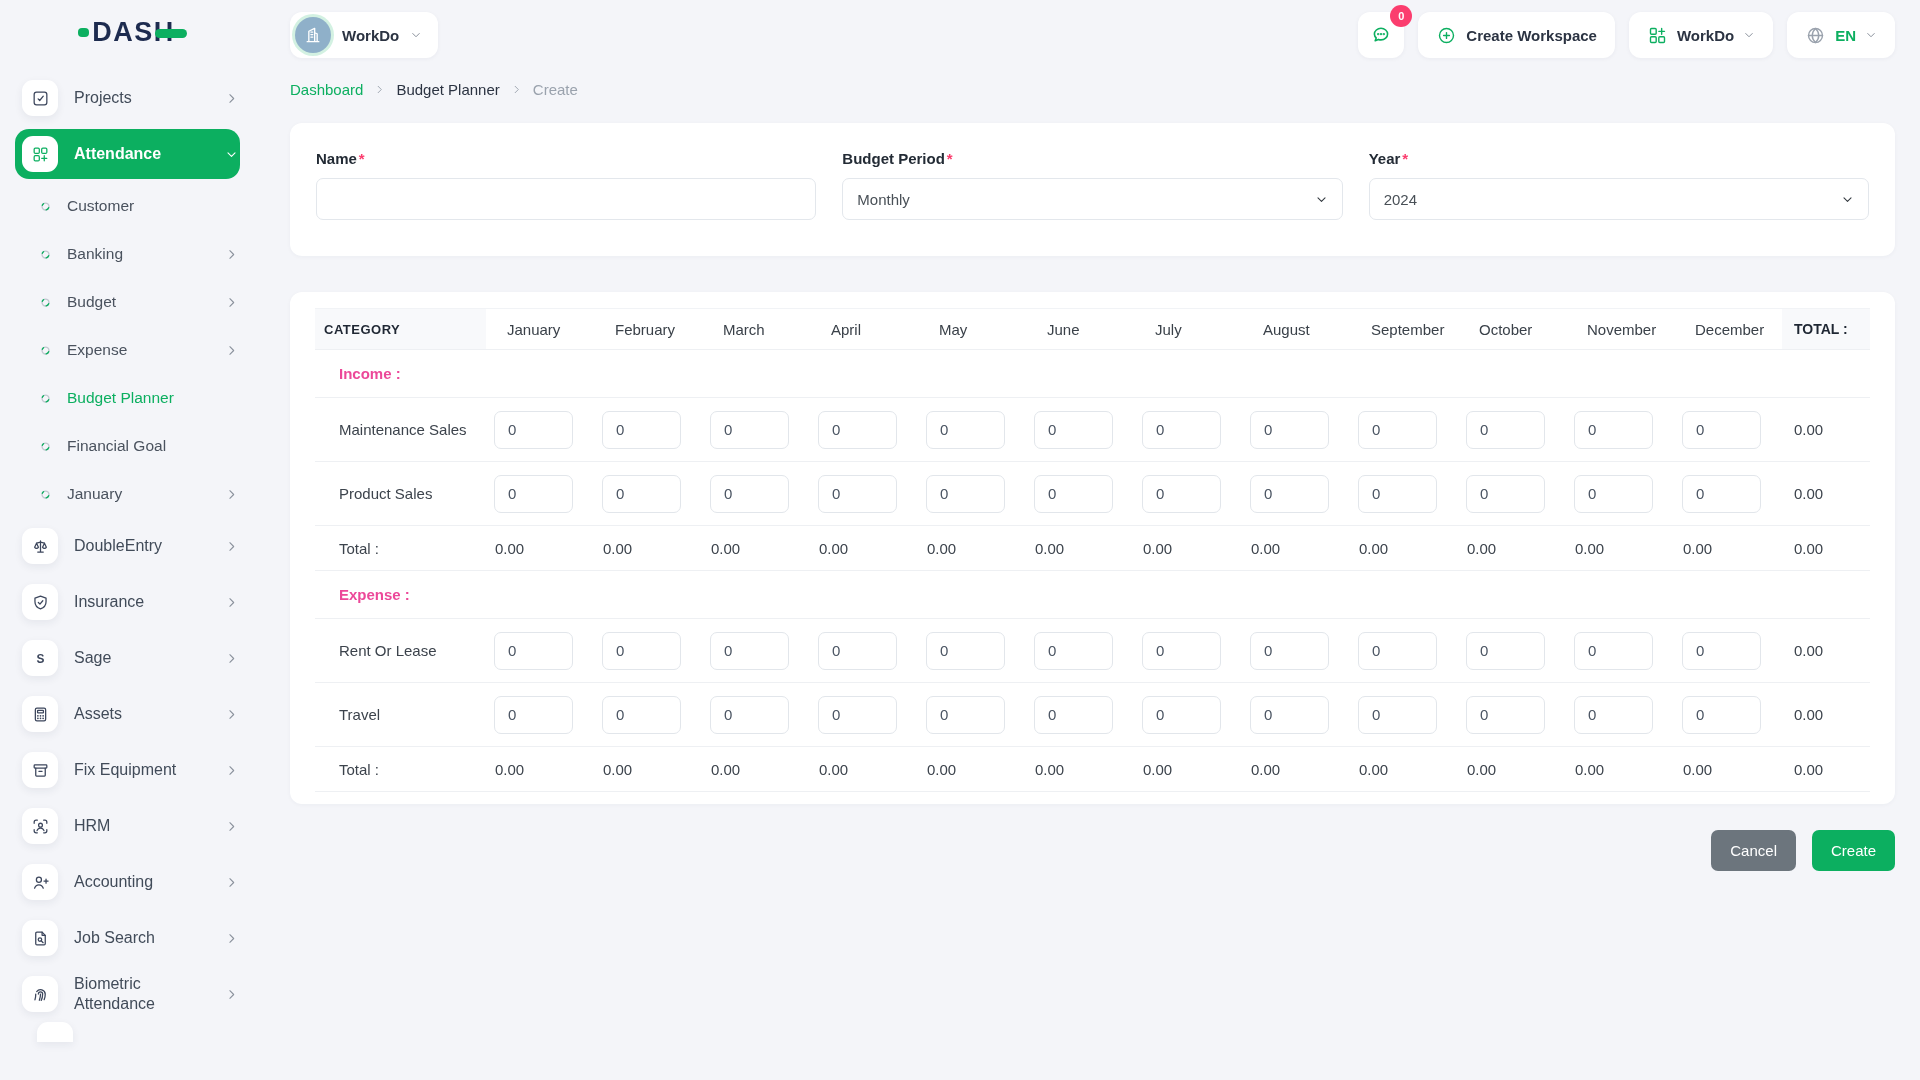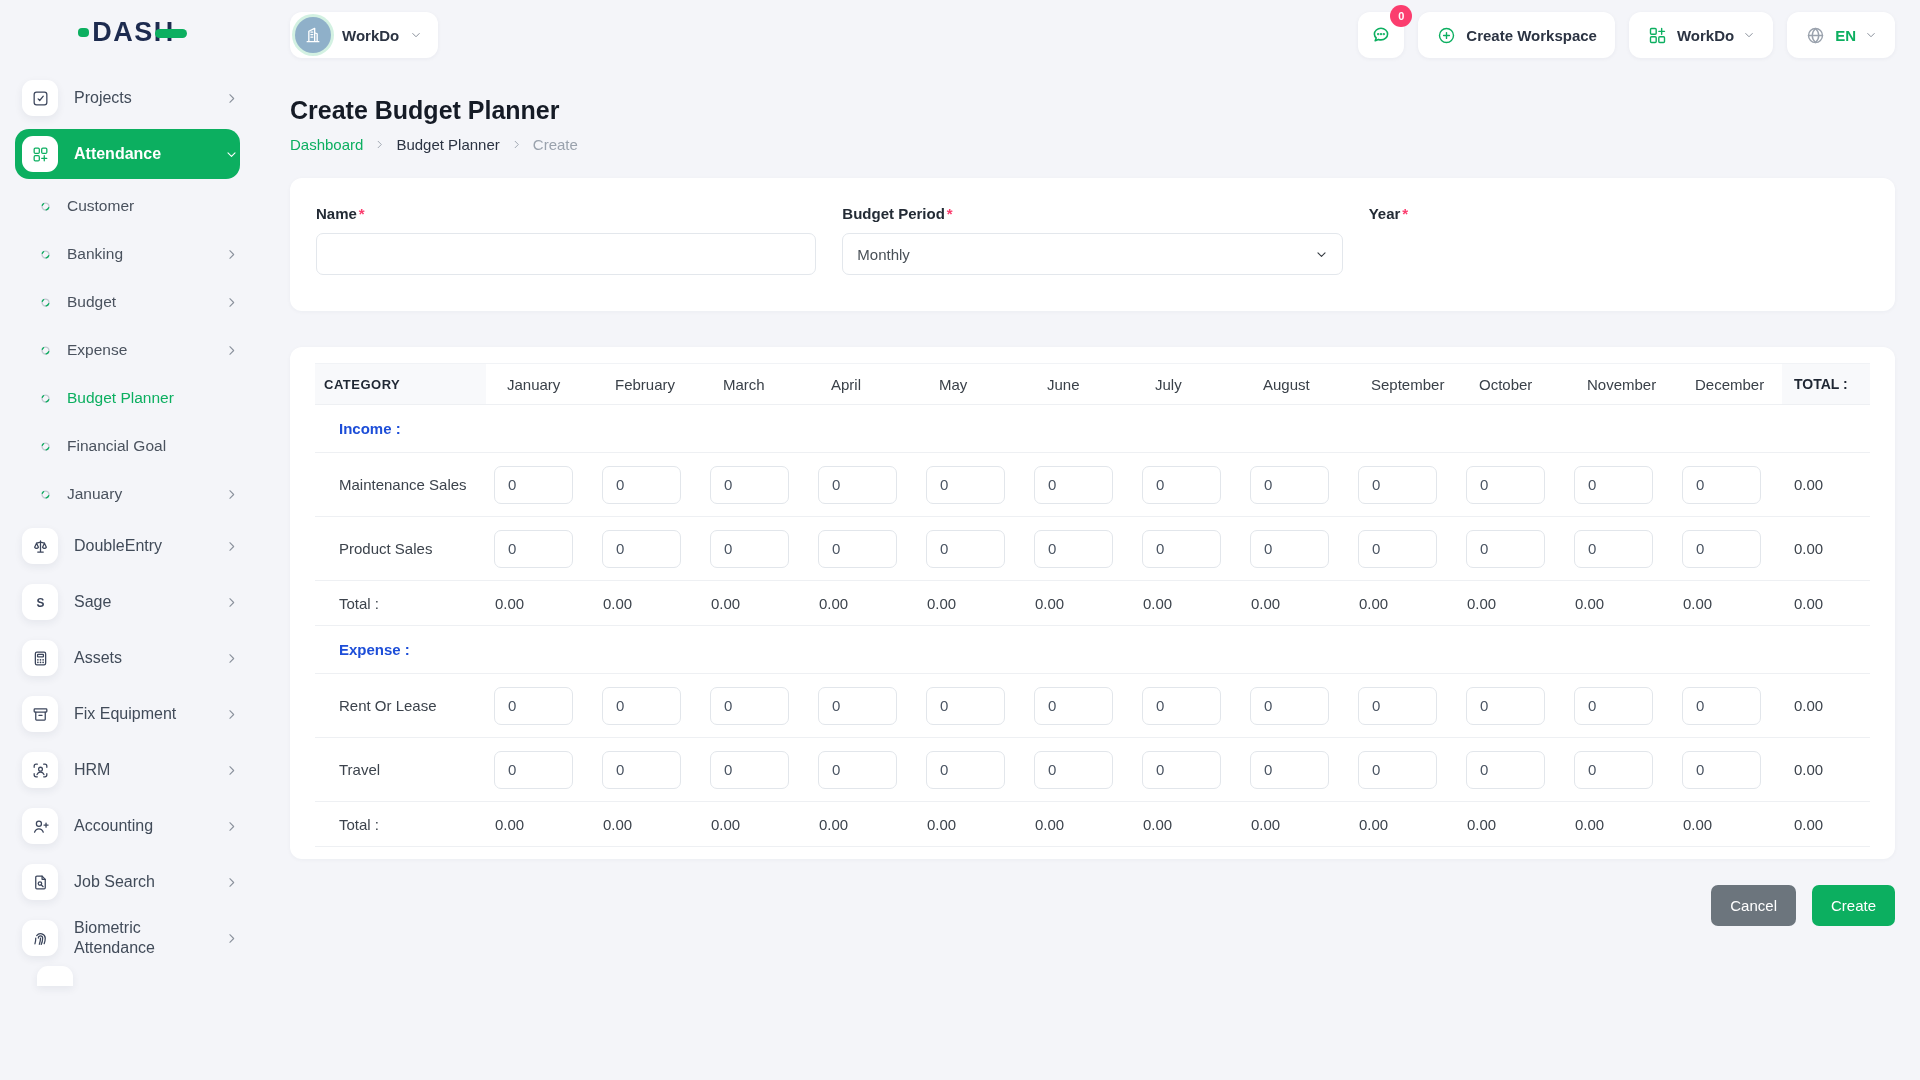--- a/index.html
+++ b/index.html
@@ -94,21 +94,21 @@
   .select .sel-chev{width:13px;height:13px;color:#343a40;display:flex;}
   .select .sel-chev svg{width:13px;height:13px;}
   
   .card-table{margin-top:36px;padding:16px 25px 12px;}
   .btable{display:grid;grid-template-columns:171px repeat(12,1fr) 88px;}
   .bcell{border-bottom:1px solid #eef0f3;display:flex;align-items:center;}
   .th{height:42px;font-size:15px;color:#3a4149;border-top:1px solid #f1f3f6;}
   .th.month{padding-left:21px;}
   .th.cat{background:#f8f9fb;font-size:13px;font-weight:700;letter-spacing:0.5px;color:#1f2733;padding-left:9px;}
   .th.tot{background:#f8f9fb;font-size:14px;font-weight:700;color:#1f2733;padding-left:12px;}
-  .section-row{grid-column:1 / -1;padding:15px 0 15px 24px;font-size:15px;font-weight:700;color:#1d4ed8;border-bottom:1px solid #eef0f3;}
+  .section-row{grid-column:1 / -1;padding:15px 0 15px 24px;font-size:15px;font-weight:700;color:#ec4899;border-bottom:1px solid #eef0f3;}
   .row-label{padding-left:24px;font-size:15px;color:#3c434c;height:64px;}
   .cell-input{height:64px;padding-left:8px;}
   .cell-input input{
     width:79px;height:38px;border:1px solid #e2e6eb;border-radius:7px;
     font-size:15px;color:#4b5563;padding:0 0 0 13px;outline:none;background:#fff;
     font-family:"Liberation Sans","DejaVu Sans",sans-serif;
   }
   .cell-rowtotal{height:64px;padding-left:12px;font-size:15px;color:#3c434c;}
   .cell-val{padding-left:9px;font-size:15px;color:#3c434c;}
   .cell-gtotal{padding-left:12px;font-size:15px;color:#3c434c;}
@@ -252,20 +252,34 @@
           </span>
         </div>
         <div class="side-item top">
           <span class="icon-box">
             <svg viewBox="0 0 24 24" fill="none" stroke="currentColor" stroke-width="1.6" stroke-linecap="round" stroke-linejoin="round">
               <path d="M12 5v14M8.5 19h7M12 6.5l-5 1.2M12 6.5l5 1.2"></path>
               <path d="M7 8l-2.4 5a2.7 2.7 0 0 0 4.8 0L7 8zM17 8l-2.4 5a2.7 2.7 0 0 0 4.8 0L17 8z"></path>
             </svg>
           </span>
           <span class="side-label">DoubleEntry</span>
+          <span class="side-chevron">
+            <svg viewBox="0 0 24 24" fill="none" stroke="currentColor" stroke-width="1.6" stroke-linecap="round" stroke-linejoin="round">
+              <path d="M9 5l7 7-7 7" stroke-width="2"></path>
+            </svg>
+          </span>
+        </div>
+        <div class="side-item top">
+          <span class="icon-box">
+            <svg viewBox="0 0 24 24" fill="none" stroke="currentColor" stroke-width="1.6" stroke-linecap="round" stroke-linejoin="round">
+              <path d="M12 4l7 2.4v4.8c0 4.4-2.9 7.6-7 8.8-4.1-1.2-7-4.4-7-8.8V6.4L12 4z"></path>
+              <path d="M9.3 12l2 2 3.6-4.2"></path>
+            </svg>
+          </span>
+          <span class="side-label">Insurance</span>
           <span class="side-chevron">
             <svg viewBox="0 0 24 24" fill="none" stroke="currentColor" stroke-width="1.6" stroke-linecap="round" stroke-linejoin="round">
               <path d="M9 5l7 7-7 7" stroke-width="2"></path>
             </svg>
           </span>
         </div>
         <div class="side-item top">
           <span class="icon-box">
             <svg viewBox="0 0 24 24" fill="none" stroke="currentColor" stroke-width="1.6" stroke-linecap="round" stroke-linejoin="round">
               <text x="12" y="17.2" text-anchor="middle" font-size="15" font-weight="600" fill="currentColor" stroke="none">S</text>
@@ -435,21 +449,20 @@
           <span class="lang-label">EN</span>
           <span class="chev-sm">
               <svg viewBox="0 0 24 24" fill="none" stroke="currentColor" stroke-width="1.6" stroke-linecap="round" stroke-linejoin="round">
                 <path d="M5.5 9l6.5 6.5L18.5 9" stroke-width="2"></path>
               </svg>
             </span>
         </div>
       </div>
     </header>
 
-    <h1 class="page-title">Create Budget Planner</h1>
     <nav class="breadcrumb" id="breadcrumb">
         <span class="bc-link">Dashboard</span>
         <span class="bc-sep">
           <svg viewBox="0 0 24 24" fill="none" stroke="currentColor" stroke-width="1.6" stroke-linecap="round" stroke-linejoin="round">
             <path d="M9 5l7 7-7 7" stroke-width="2"></path>
           </svg>
         </span>
         <span class="bc-text">Budget Planner</span>
         <span class="bc-sep">
           <svg viewBox="0 0 24 24" fill="none" stroke="currentColor" stroke-width="1.6" stroke-linecap="round" stroke-linejoin="round">
@@ -470,20 +483,28 @@
           <span>Monthly</span>
           <span class="sel-chev">
               <svg viewBox="0 0 24 24" fill="none" stroke="currentColor" stroke-width="1.6" stroke-linecap="round" stroke-linejoin="round">
                 <path d="M5.5 9l6.5 6.5L18.5 9" stroke-width="2"></path>
               </svg>
             </span>
         </div>
       </div>
       <div class="field">
         <label><span>Year</span><span class="req">*</span></label>
+        <div class="control select">
+          <span>2024</span>
+          <span class="sel-chev">
+              <svg viewBox="0 0 24 24" fill="none" stroke="currentColor" stroke-width="1.6" stroke-linecap="round" stroke-linejoin="round">
+                <path d="M5.5 9l6.5 6.5L18.5 9" stroke-width="2"></path>
+              </svg>
+            </span>
+        </div>
       </div>
     </section>
 
     <section class="card card-table">
       <div class="btable" id="budget-table">
           <div class="bcell th cat">CATEGORY</div>
           <div class="bcell th month">January</div>
           <div class="bcell th month">February</div>
           <div class="bcell th month">March</div>
           <div class="bcell th month">April</div>

